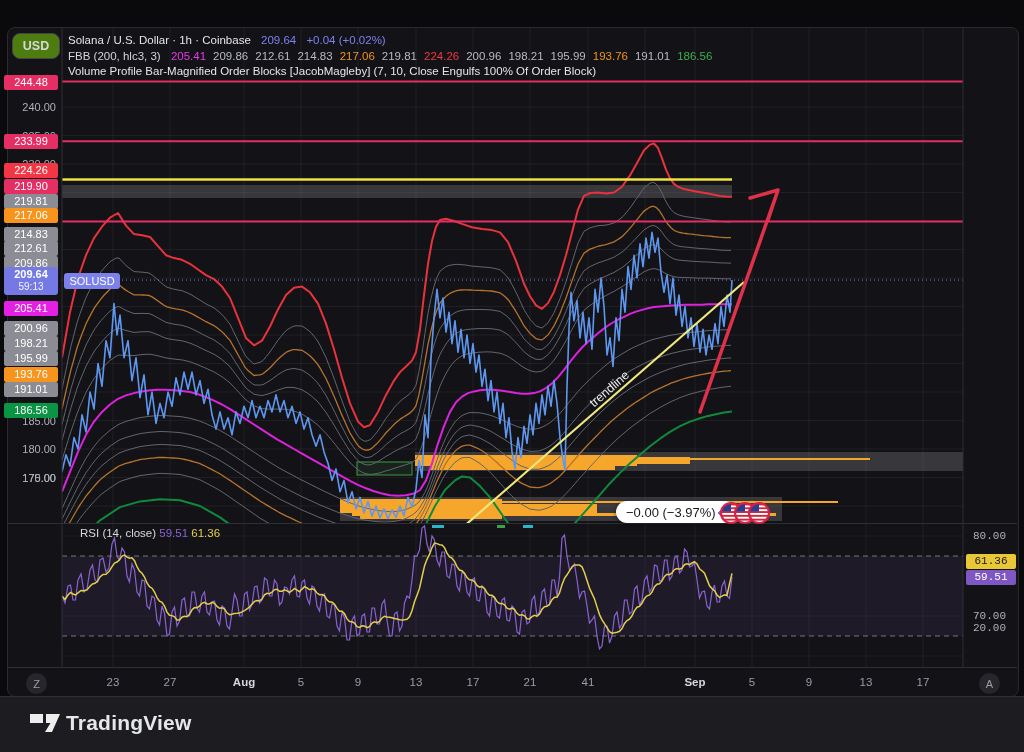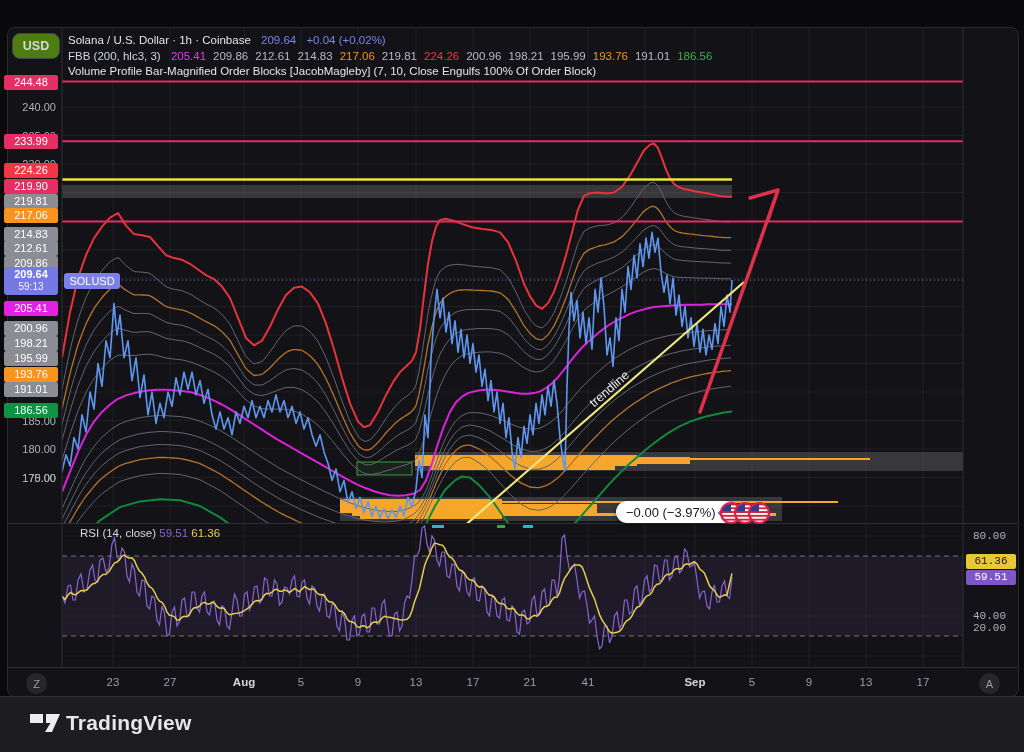--- a/index.html
+++ b/index.html
@@ -203,21 +203,21 @@
 
   <div class="abs" id="rsi-legend">
     <span>RSI</span>
     <span>(14, close)</span>
     <span class="val" style="color:#8a63d2">59.51</span>
     <span class="val" style="color:#e3cf4b">61.36</span>
   </div>
 
   <div class="abs" id="rsi-scale">
       <div class="rlabel" style="top: 502px;">80.00</div>
-      <div class="rlabel" style="top: 582px;">40.00</div>
+      <div class="rlabel" style="top: 582px;">70.00</div>
       <div class="rlabel" style="top: 594px;">20.00</div>
       <div class="rbadge" style="top: 525.5px; background: rgb(233, 200, 55); color: rgb(21, 22, 26);">61.36</div>
       <div class="rbadge" style="top: 541.5px; background: rgb(126, 87, 194); color: rgb(255, 255, 255);">59.51</div>
     </div>
 
   <div class="abs" id="time-axis">
     <div class="axis-btn" style="left:19px;">Z</div>
     <div class="axis-btn" style="left:972px;">A</div>
   <div class="tlabel" style="left: 106px;">23</div>
       <div class="tlabel" style="left: 163px;">27</div>

